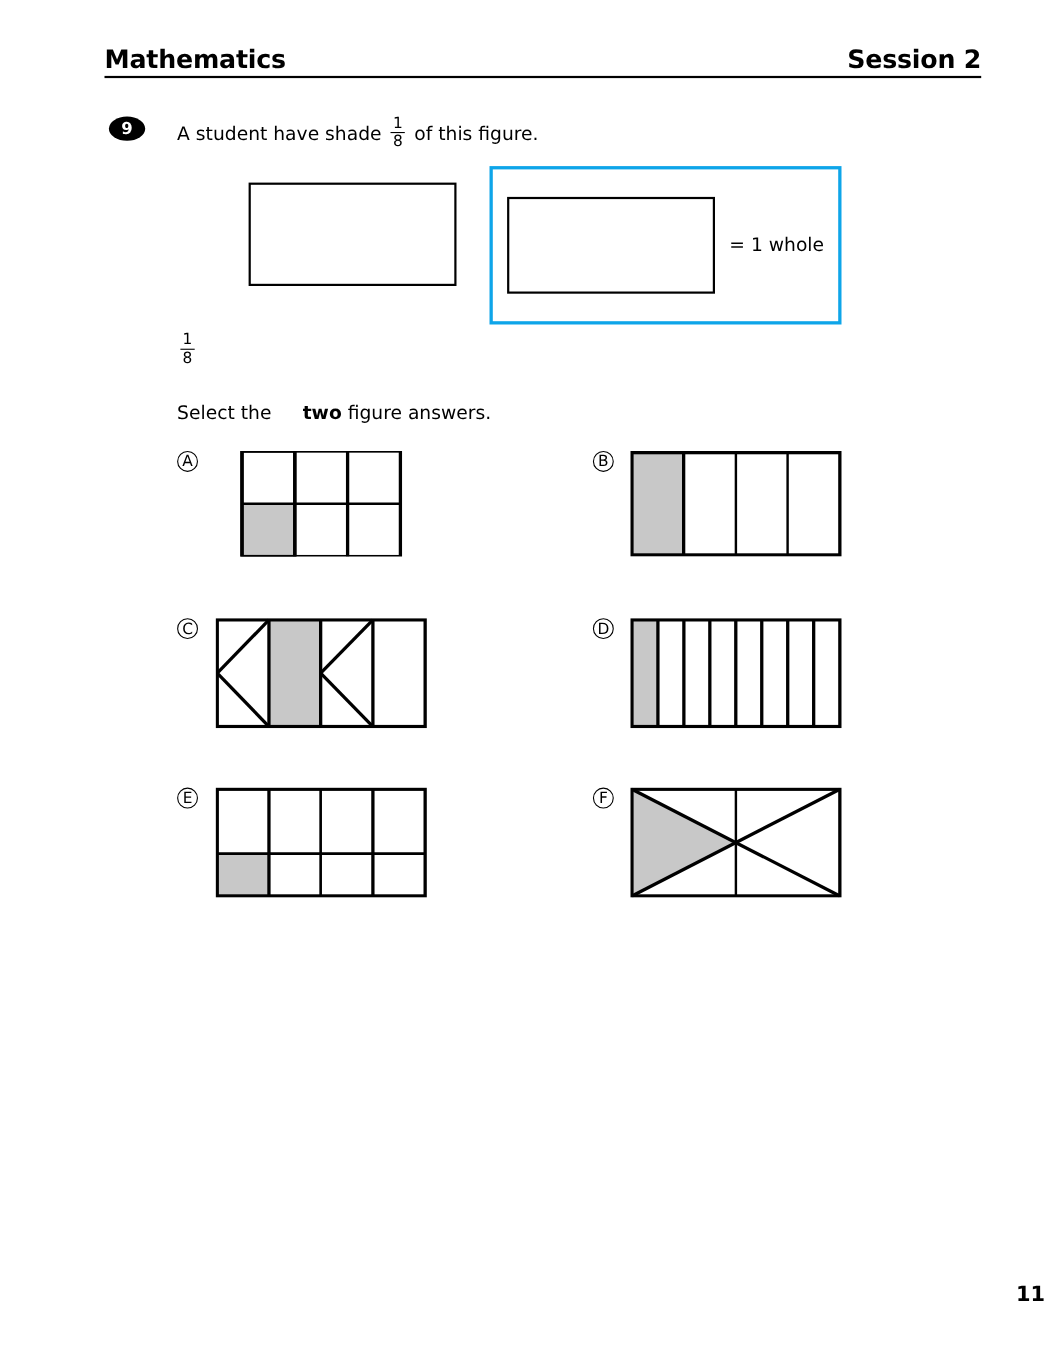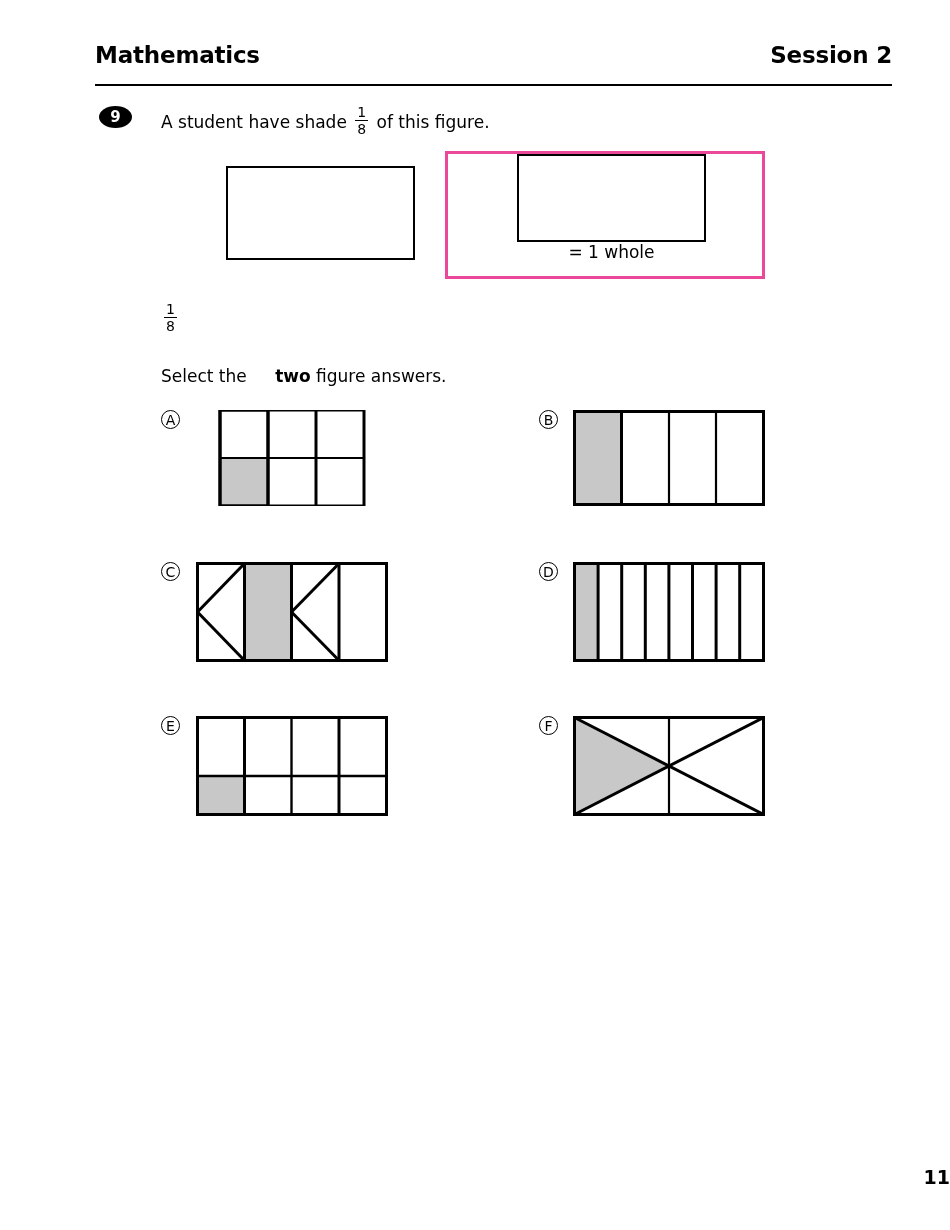--- a/index.html
+++ b/index.html
@@ -19,21 +19,21 @@
   
   .page-header {
     position: absolute;
     left: 95px;
     top: 42px;
     width: 797px;
     display: flex;
     justify-content: space-between;
     align-items: flex-end;
     border-bottom: 2.5px solid #000;
-    padding-bottom: 16px;
+    padding-bottom: 1px;
   }
   .header-title,
   .header-session {
     font-size: 23px;
     font-weight: bold;
     letter-spacing: -0.2px;
   }
 
   
   .question-badge {
@@ -99,27 +99,26 @@
     height: 94px;
     border: 2.5px solid #000;
     background: #fff;
     box-sizing: border-box;
   }
   .stim-legend {
     position: absolute;
     left: 445px;
     top: 151px;
     width: 320px;
-    height: 128px;
-    border: 3px solid #ec4899;
+    height: 144px;
+    border: 3px solid #0ea5e9;
     background: #fff;
     box-sizing: border-box;
     display: flex;
     align-items: center;
-    flex-direction: column;
   }
   .stim-legend-inner {
     width: 189px;
     height: 88px;
     border: 2.5px solid #000;
     box-sizing: border-box;
     margin-left: 13px;
     background: #fff;
   }
   .stim-legend-label {

